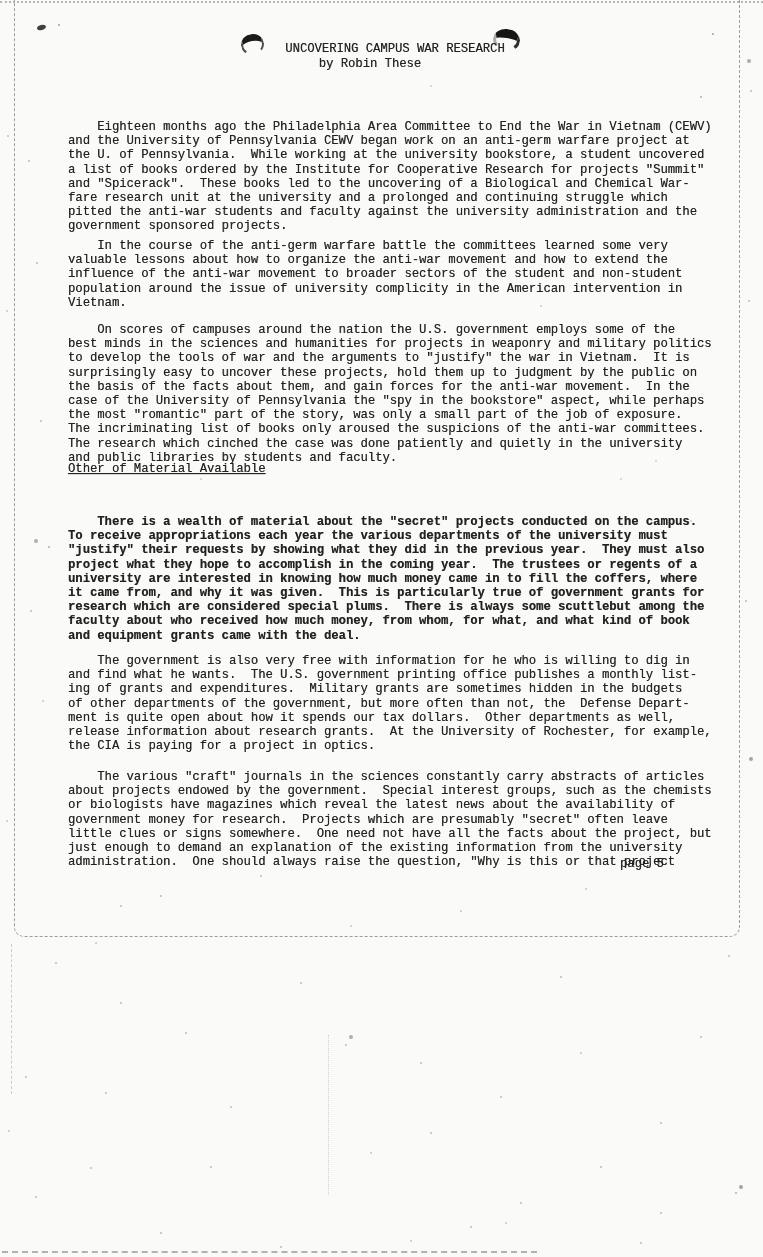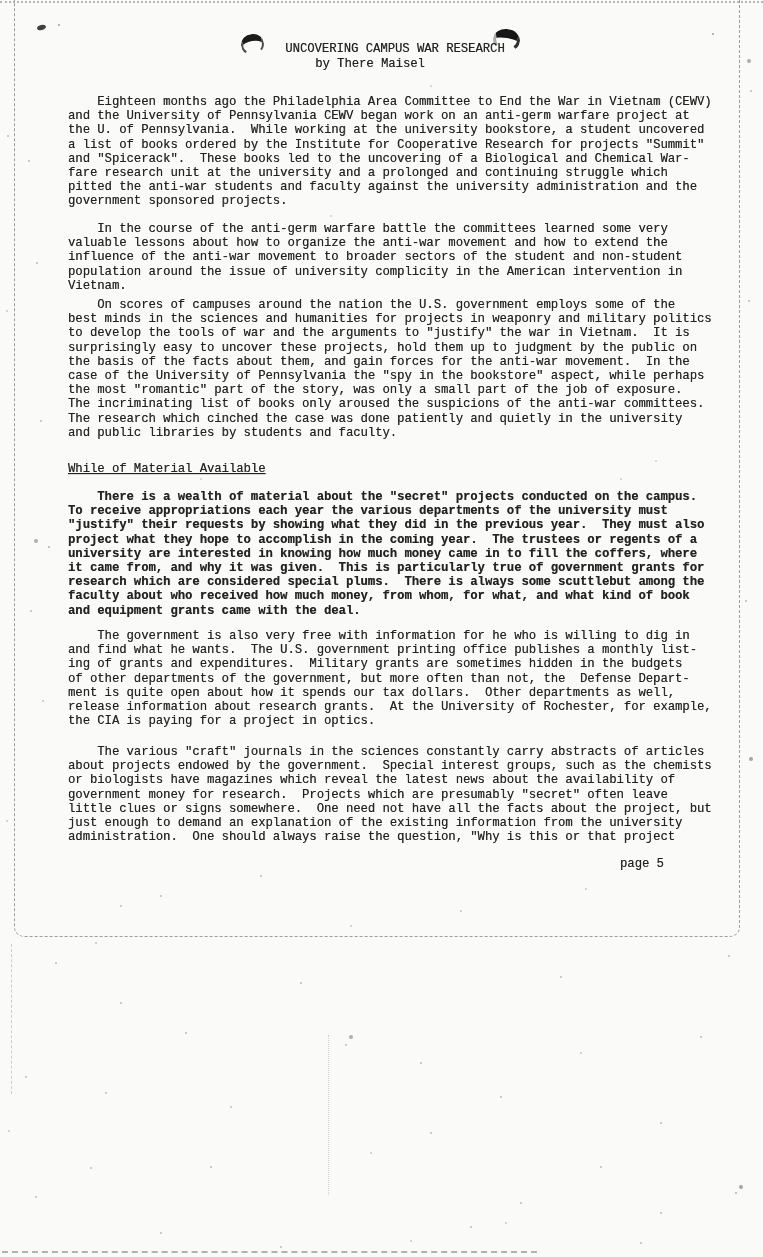--- a/index.html
+++ b/index.html
@@ -70,23 +70,23 @@
     font-size: 12.2px;
     line-height: 14.2px;
     letter-spacing: 0;
     white-space: pre;
     color: #222;
     text-shadow: 0.3px 0.3px 0.6px rgba(25,25,25,0.55);
     margin: 0;
   }
   .title   { left: 25px;  top: 42px;  width: 740px; text-align: center; font-weight: normal; }
   .byline  { left: 0px;   top: 57px;  width: 740px; text-align: center; }
-  .para    { left: 68px; }
+  .para    { left: 68px; margin-top: 25px; }
   .p1 { top: 95px; }
-  .p2 { top: 222px; }
+  .p2 { top: 214px; }
   .p3 { top: 298px; }
   .heading { left: 68px; top: 462px; text-decoration: underline; }
   .p4 { top: 490px; font-weight: bold; }
   .p5 { top: 629px; }
   .p6 { top: 745px; }
   .pagenum { left: 620px; top: 857px; }
 
   
   .noise { position: absolute; left: 0; top: 0; width: 2px; height: 2px; background: transparent; border-radius: 50%; }
   .n1 {
@@ -138,21 +138,21 @@
   <div class="top-edge"></div>
   <div class="frame"></div>
   <div class="fold-line"></div>
   <div class="fold-line2"></div>
 
   <div class="ring ring-left"></div>
   <div class="ring ring-right"></div>
   <div class="blob"></div>
 
   <h1 class="tw title">UNCOVERING CAMPUS WAR RESEARCH</h1>
-  <div class="tw byline">by There Maisel</div>
+  <div class="tw byline">by Robin These</div>
 
   <div class="tw para p1">    Eighteen months ago the Philadelphia Area Committee to End the War in Vietnam (CEWV)
 and the University of Pennsylvania CEWV began work on an anti-germ warfare project at
 the U. of Pennsylvania.  While working at the university bookstore, a student uncovered
 a list of books ordered by the Institute for Cooperative Research for projects "Summit"
 and "Spicerack".  These books led to the uncovering of a Biological and Chemical War-
 fare research unit at the university and a prolonged and continuing struggle which
 pitted the anti-war students and faculty against the university administration and the
 government sponsored projects.</div>
   <div class="tw para p2">    In the course of the anti-germ warfare battle the committees learned some very
@@ -164,21 +164,21 @@
 best minds in the sciences and humanities for projects in weaponry and military politics
 to develop the tools of war and the arguments to "justify" the war in Vietnam.  It is
 surprisingly easy to uncover these projects, hold them up to judgment by the public on
 the basis of the facts about them, and gain forces for the anti-war movement.  In the
 case of the University of Pennsylvania the "spy in the bookstore" aspect, while perhaps
 the most "romantic" part of the story, was only a small part of the job of exposure.
 The incriminating list of books only aroused the suspicions of the anti-war committees.
 The research which cinched the case was done patiently and quietly in the university
 and public libraries by students and faculty.</div>
 
-  <div class="tw heading">While of Material Available</div>
+  <div class="tw heading">Other of Material Available</div>
 
   <div class="tw para p4">    There is a wealth of material about the "secret" projects conducted on the campus.
 To receive appropriations each year the various departments of the university must
 "justify" their requests by showing what they did in the previous year.  They must also
 project what they hope to accomplish in the coming year.  The trustees or regents of a
 university are interested in knowing how much money came in to fill the coffers, where
 it came from, and why it was given.  This is particularly true of government grants for
 research which are considered special plums.  There is always some scuttlebut among the
 faculty about who received how much money, from whom, for what, and what kind of book
 and equipment grants came with the deal.</div>

